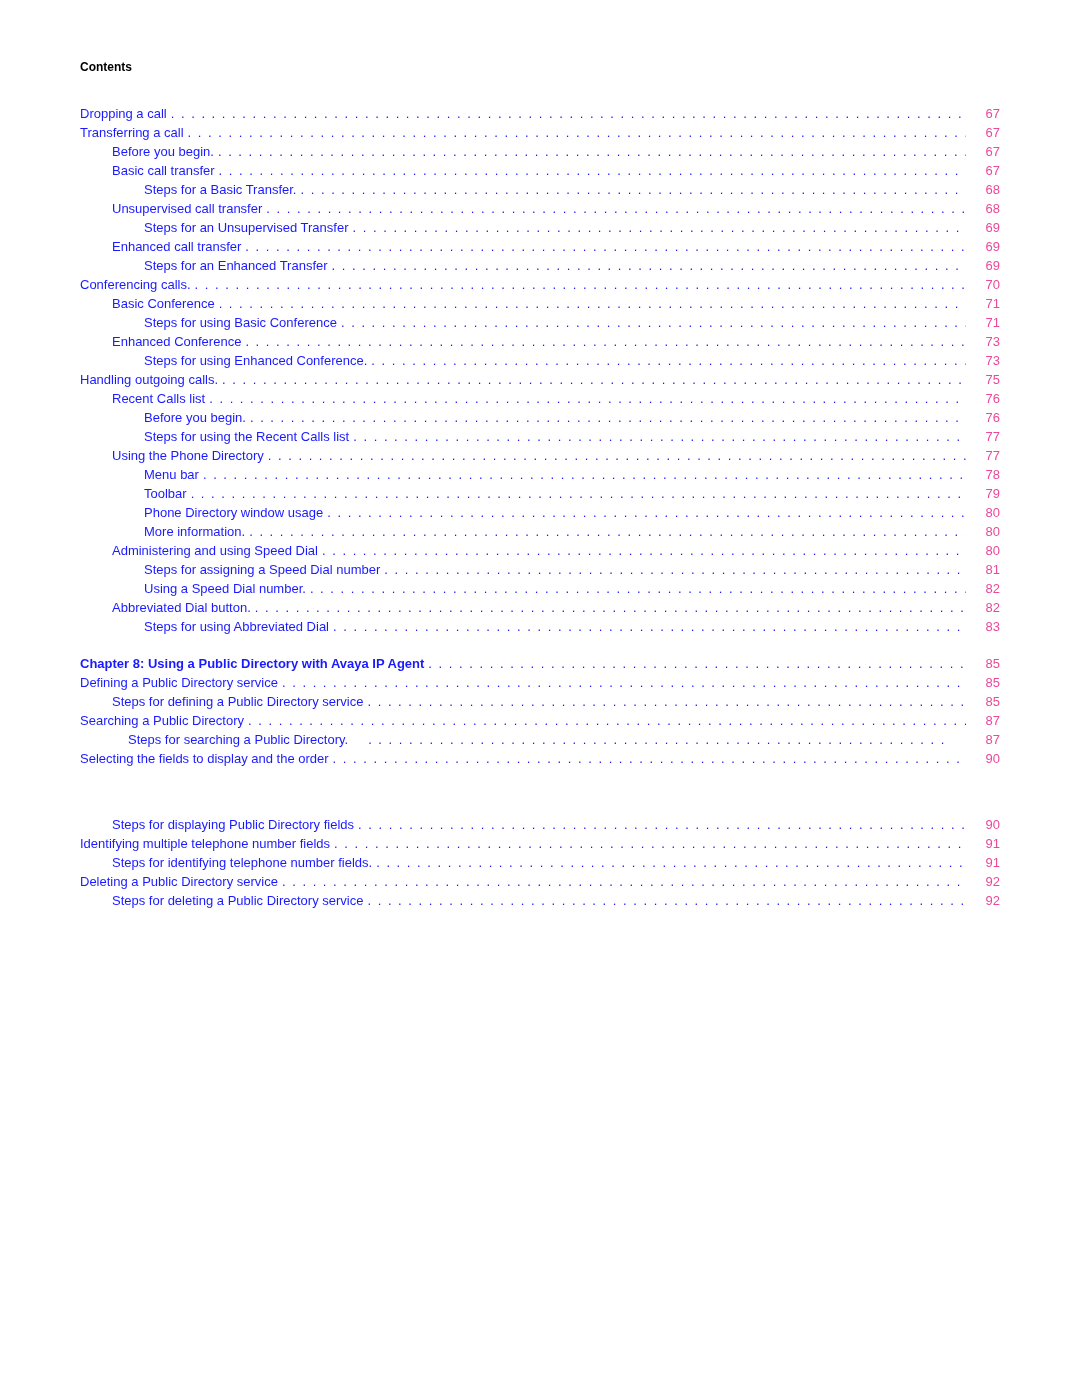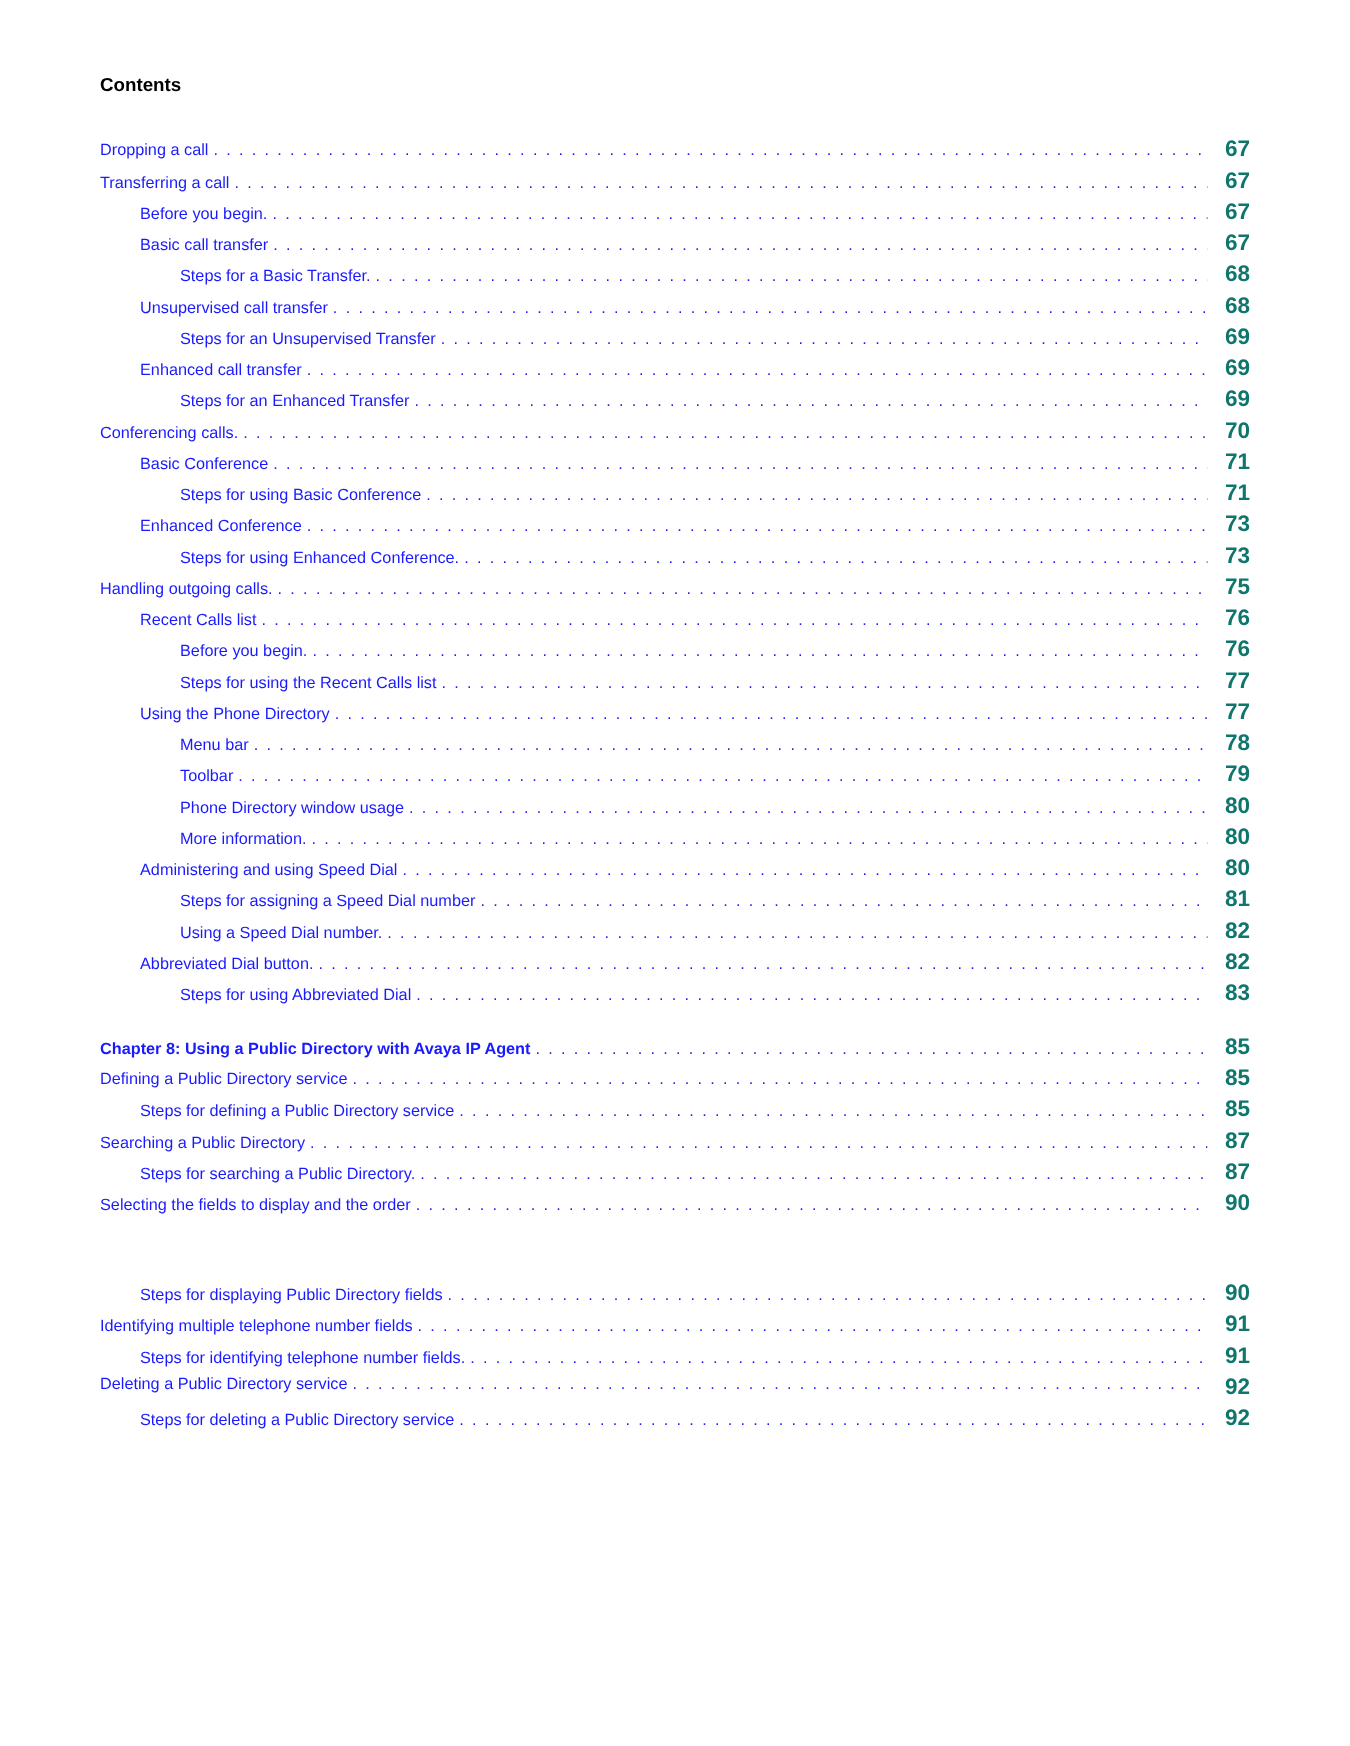--- a/index.html
+++ b/index.html
@@ -16,38 +16,38 @@
 
     .page-wrapper {
       width: 1080px;
       min-height: 1397px;
       background: #ffffff;
       padding: 60px 80px 80px 80px;
       position: relative;
     }
 
     .header-label {
-      font-size: 15px;
+      font-size: 12px;
       font-weight: bold;
       color: #000000;
       margin-bottom: 30px;
     }
 
     .toc-title {
       color: #1a1aff;
       font-size: 13px;
       white-space: nowrap;
       text-decoration: none;
       flex-shrink: 0;
     }
 
     .toc-page {
-      font-size: 18px;
-      font-weight: bold;
-      color: #0f766e;
+      font-size: 13px;
+      font-weight: normal;
+      color: #ec4899;
       flex-shrink: 0;
       min-width: 30px;
       text-align: right;
     }
 
     .spacer {
       height: 18px;
     }
 
     .footer {
@@ -273,21 +273,21 @@
         <span class="toc-title">Steps for defining a Public Directory service</span>
         <span style="flex: 1 1 0%; overflow: hidden; color: rgb(26, 26, 255); font-size: 13px; margin: 0px 4px; letter-spacing: 1.5px; white-space: nowrap;"> . . . . . . . . . . . . . . . . . . . . . . . . . . . . . . . . . . . . . . . . . . . . . . . . . . . . . . . . . . . . . . . . . . . . . . . . . . . . . . . . . . . . . . . .</span>
         <span class="toc-page">85</span>
       </div>
       <div style="display: flex; align-items: baseline; width: 100%; padding: 2px 0px;">
         <span style="min-width: 0px; flex-shrink: 0;"></span>
         <span class="toc-title">Searching a Public Directory</span>
         <span style="flex: 1 1 0%; overflow: hidden; color: rgb(26, 26, 255); font-size: 13px; margin: 0px 4px; letter-spacing: 1.5px; white-space: nowrap;"> . . . . . . . . . . . . . . . . . . . . . . . . . . . . . . . . . . . . . . . . . . . . . . . . . . . . . . . . . . . . . . . . . . . . . . . . . . . . . . . . . . . . . . . .</span>
         <span class="toc-page">87</span>
       </div>
-      <div style="display: flex; align-items: baseline; width: 100%; padding: 2px 0px;">
+      <div style="display: flex; align-items: baseline; width: 100%; padding: 2px 0px; gap: 16px;">
         <span style="min-width: 32px; flex-shrink: 0;"></span>
         <span class="toc-title">Steps for searching a Public Directory.</span>
         <span style="flex: 1 1 0%; overflow: hidden; color: rgb(26, 26, 255); font-size: 13px; margin: 0px 4px; letter-spacing: 1.5px; white-space: nowrap;"> . . . . . . . . . . . . . . . . . . . . . . . . . . . . . . . . . . . . . . . . . . . . . . . . . . . . . . . . . . . . . . . . . . . . . . . . . . . . . . . . . . . . . . . .</span>
         <span class="toc-page">87</span>
       </div>
       <div style="display: flex; align-items: baseline; width: 100%; padding: 2px 0px;">
         <span style="min-width: 0px; flex-shrink: 0;"></span>
         <span class="toc-title">Selecting the fields to display and the order</span>
         <span style="flex: 1 1 0%; overflow: hidden; color: rgb(26, 26, 255); font-size: 13px; margin: 0px 4px; letter-spacing: 1.5px; white-space: nowrap;"> . . . . . . . . . . . . . . . . . . . . . . . . . . . . . . . . . . . . . . . . . . . . . . . . . . . . . . . . . . . . . . . . . . . . . . . . . . . . . . . . . . . . . . . .</span>
         <span class="toc-page">90</span>

